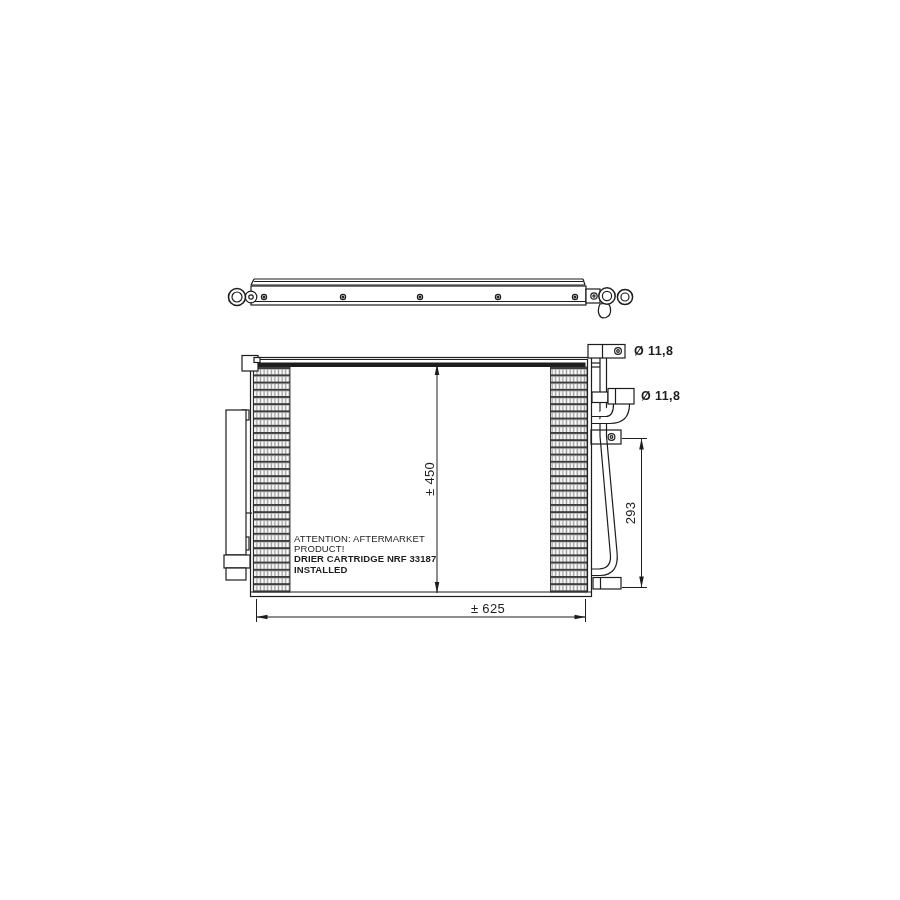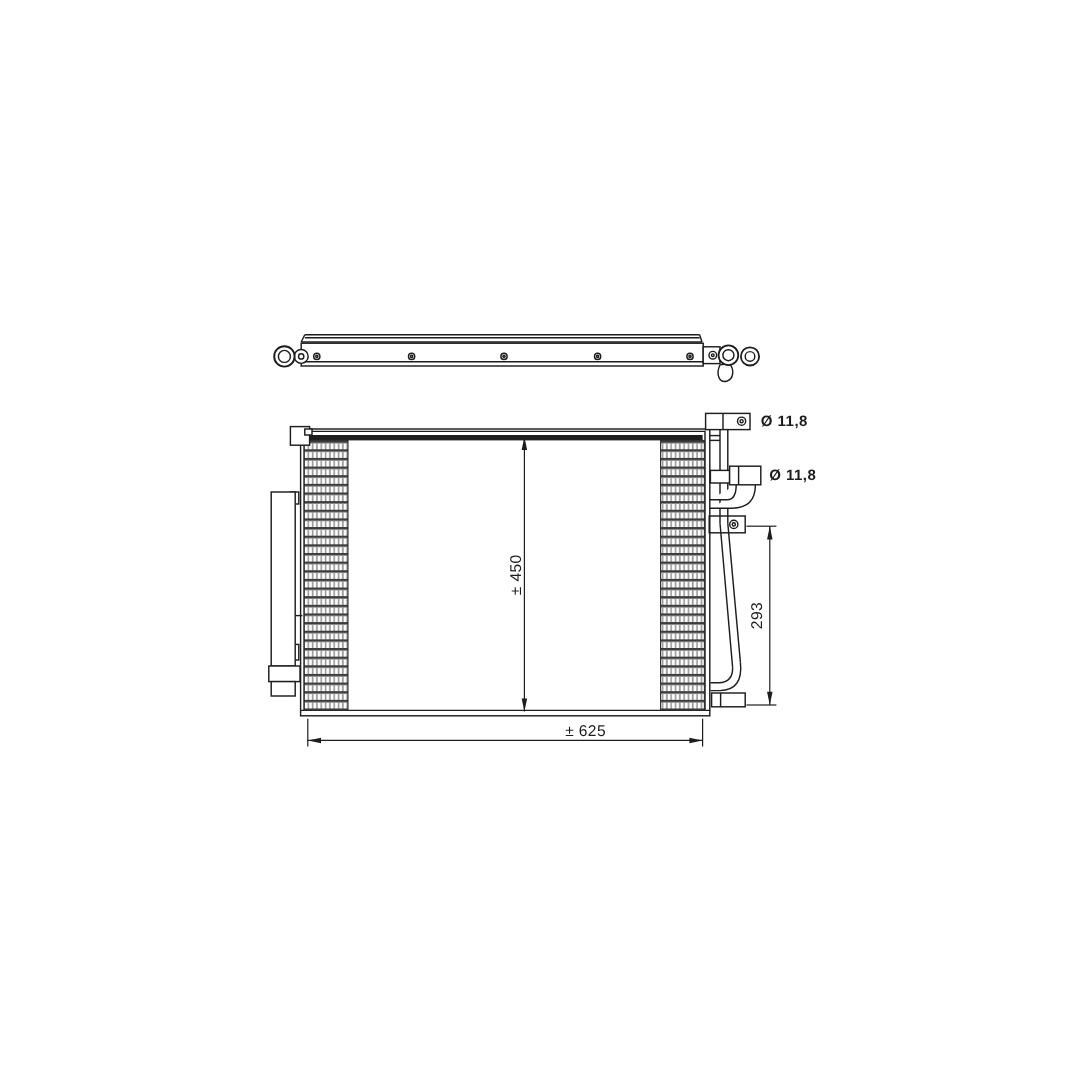--- a/index.html
+++ b/index.html
@@ -166,14 +166,20 @@
   <div class="label dia" style="left:634px; top:344px;">Ø 11,8</div>
 
   <div class="label dia" style="left:641px; top:389px;">Ø 11,8</div>
 
   <div class="label dim rot" style="left:605px; top:506px; width:50px; height:14px;">293</div>
 
   <div class="label dim rot" style="left:404px; top:472px; width:50px; height:14px;">± 450</div>
 
   <div class="label dim" style="left:471px; top:601px; width:60px; ">± 625</div>
 
+  <div id="note">
+    <div>ATTENTION: AFTERMARKET</div>
+    <div>PRODUCT!</div>
+    <div class="note-bold">DRIER CARTRIDGE NRF 33187</div>
+    <div class="note-bold">INSTALLED</div>
+  </div>
 
 </div>
 
 </body></html>

